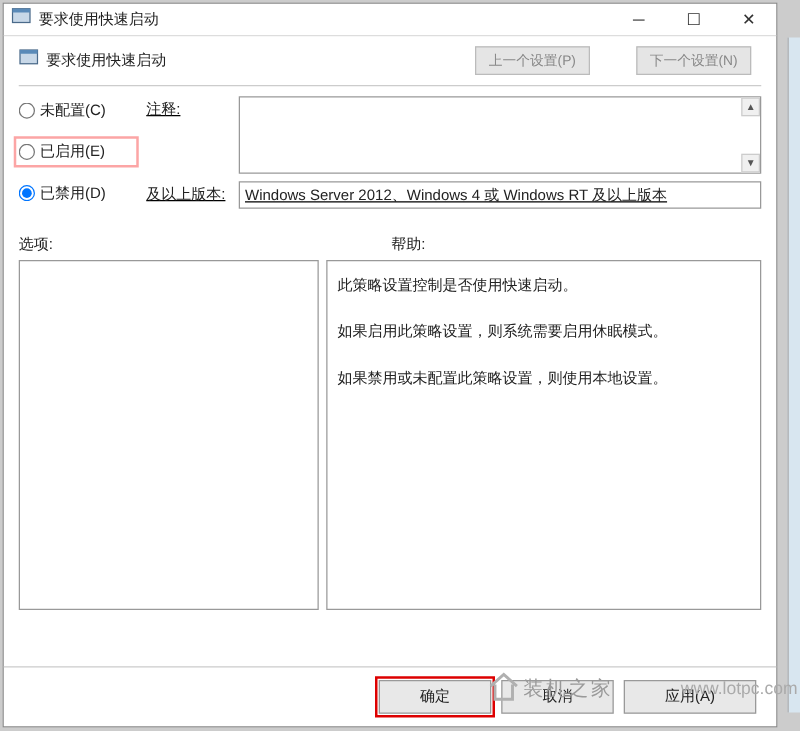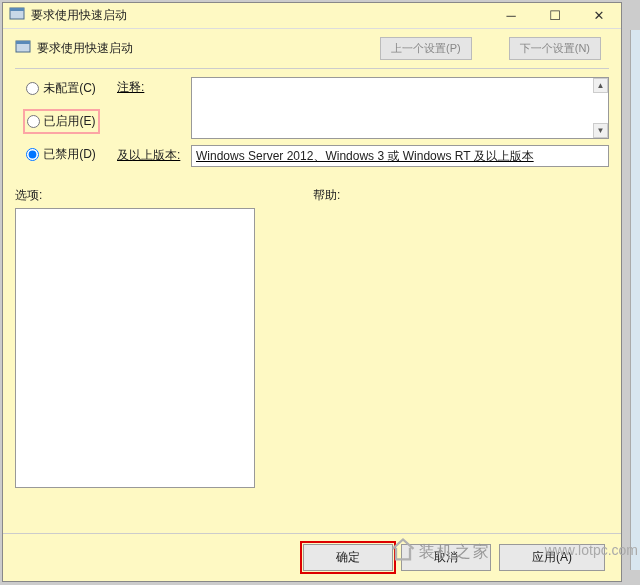--- a/index.html
+++ b/index.html
@@ -1,31 +1,31 @@
 <!DOCTYPE html>
 <html><head>
 <meta charset="utf-8">
 <style>
 * { box-sizing: border-box; font-family: "Microsoft YaHei", "Segoe UI", sans-serif; }
 body { margin: 0; background: #ccc; width: 640px; height: 585px; position: relative; overflow: hidden; }
-.window { position: absolute; left: 2px; top: 2px; width: 620px; height: 580px; background: #fef9c3; border: 1px solid #888; display: flex; flex-direction: column; }
+.window { position: absolute; left: 2px; top: 2px; width: 620px; height: 580px; background: #ffffff; border: 1px solid #888; display: flex; flex-direction: column; }
 .titlebar { height: 26px; display: flex; align-items: center; padding: 0 0 0 6px; border-bottom: 1px solid #ddd; }
 .title-icon svg { width: 16px; height: 16px; }
 .title-text { font-size: 12px; margin-left: 6px; color: #222; flex: 1; }
 .win-btns { display: flex; height: 100%; }
 .win-btn { width: 44px; display: flex; align-items: center; justify-content: center; color: #333; font-size: 13px; }
 .win-btn.close { width: 44px; }
 .content { flex: 1; padding: 8px 12px 0 12px; display: flex; flex-direction: column; }
 .hdr-row { display: flex; align-items: center; margin-bottom: 6px; }
 .hdr-row .title-text { font-size: 12px; }
 .nav-btns { margin-left: auto; display: flex; gap: 6px; margin-right: 8px; }
 .nav-btn { background: #e5e5e5; border: 1px solid #bbb; color: #888; font-size: 11px; padding: 3px 10px; margin-left: 31px; }
 hr { border: none; border-top: 1px solid #ccc; margin: 2px 0 8px 0; }
 .top-grid { display: flex; gap: 10px; margin-bottom: 8px; }
-.radio-col { width: 92px; display: flex; flex-direction: column; gap: 16px; padding-top: 3px; align-items: center; }
+.radio-col { width: 92px; display: flex; flex-direction: column; gap: 16px; padding-top: 3px; }
 .radio-item { display: flex; align-items: center; gap: 4px; font-size: 12px; color: #222; }
 .radio-item input { margin: 0; }
 .radio-item.hl { border: 2px solid #fca5a5; margin: -4px -4px; padding: 2px 2px; }
 .right-col { flex: 1; display: flex; flex-direction: column; gap: 6px; }
 .field-row { display: flex; gap: 8px; text-decoration: underline; }
 .field-label { font-size: 12px; width: 66px; padding-top: 2px; color: #222; }
 .comment-box { flex: 1; height: 62px; border: 1px solid #999; background: #fff; position: relative; }
 .scroll-btn { position: absolute; right: 0; width: 15px; height: 15px; background: #f0f0f0; border: 1px solid #ccc; display: flex; align-items: center; justify-content: center; font-size: 8px; color: #555; }
 .scroll-btn.up { top: 0; }
 .scroll-btn.down { bottom: 0; }
@@ -103,31 +103,36 @@
       <div class="right-col">
         <div class="field-row">
           <div class="field-label">注释:</div>
           <div class="comment-box">
             <div class="scroll-btn up">▲</div>
             <div class="scroll-btn down">▼</div>
           </div>
         </div>
         <div class="field-row">
           <div class="field-label">及以上版本:</div>
-          <div class="plat-box">Windows Server 2012、Windows 3 或 Windows RT 及以上版本</div>
+          <div class="plat-box">Windows Server 2012、Windows 4 或 Windows RT 及以上版本</div>
         </div>
       </div>
     </div>
 
     <div class="mid-labels">
       <div class="lbl">选项:</div>
       <div class="lbl">帮助:</div>
     </div>
     <div class="panels">
       <div class="panel left"></div>
+      <div class="panel right">
+        <p>此策略设置控制是否使用快速启动。</p>
+        <p>如果启用此策略设置，则系统需要启用休眠模式。</p>
+        <p>如果禁用或未配置此策略设置，则使用本地设置。</p>
+      </div>
     </div>
   </div>
 
   <div class="footer">
     <button class="btn hl">确定</button>
     <button class="btn">取消</button>
     <button class="btn">应用(A)</button>
   </div>
 </div>
 

